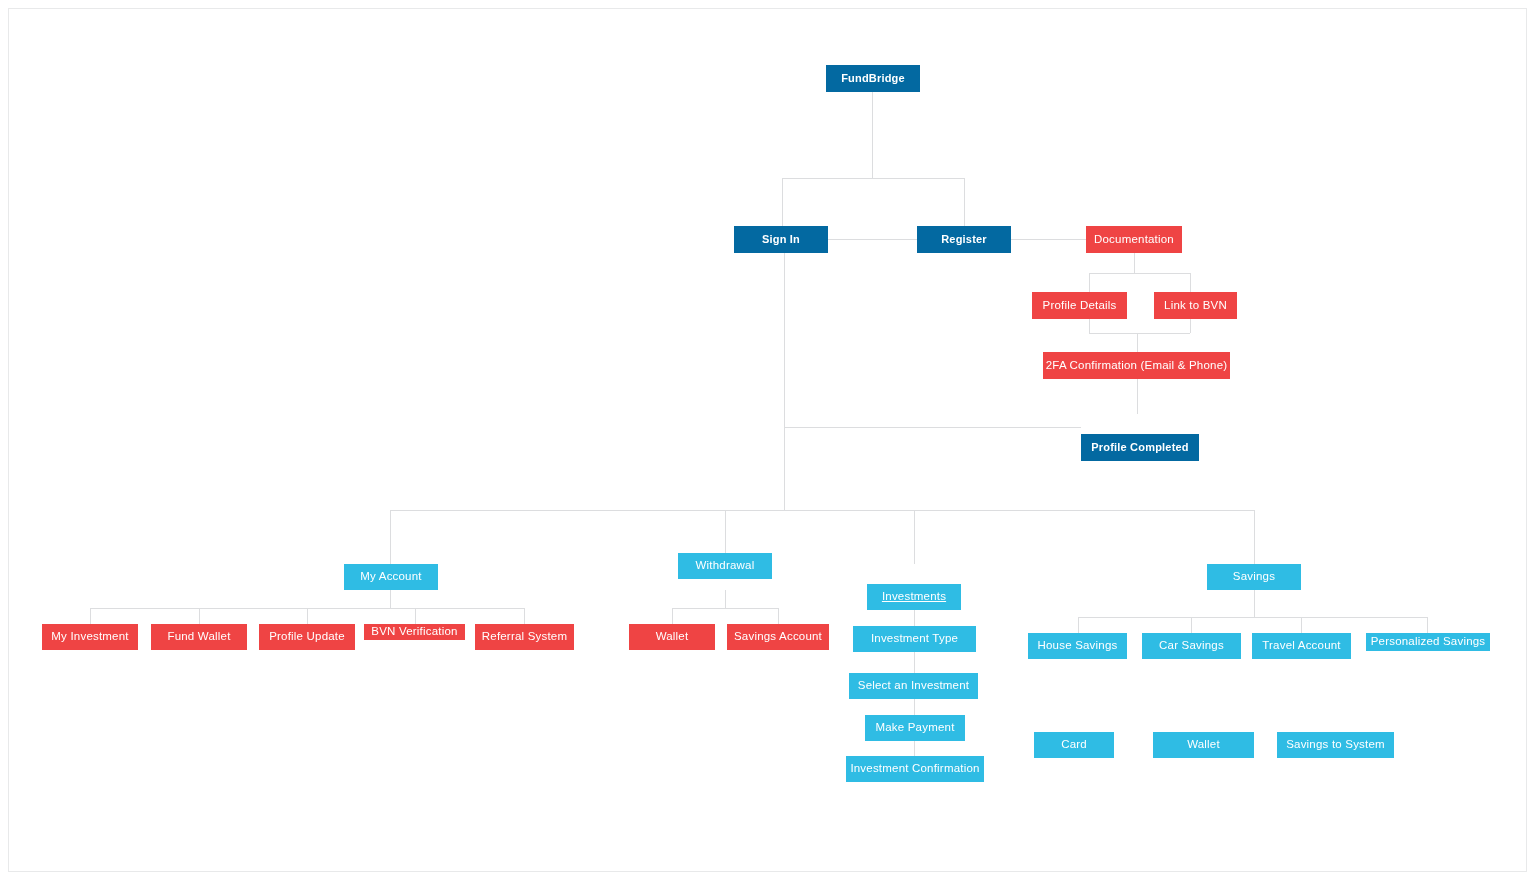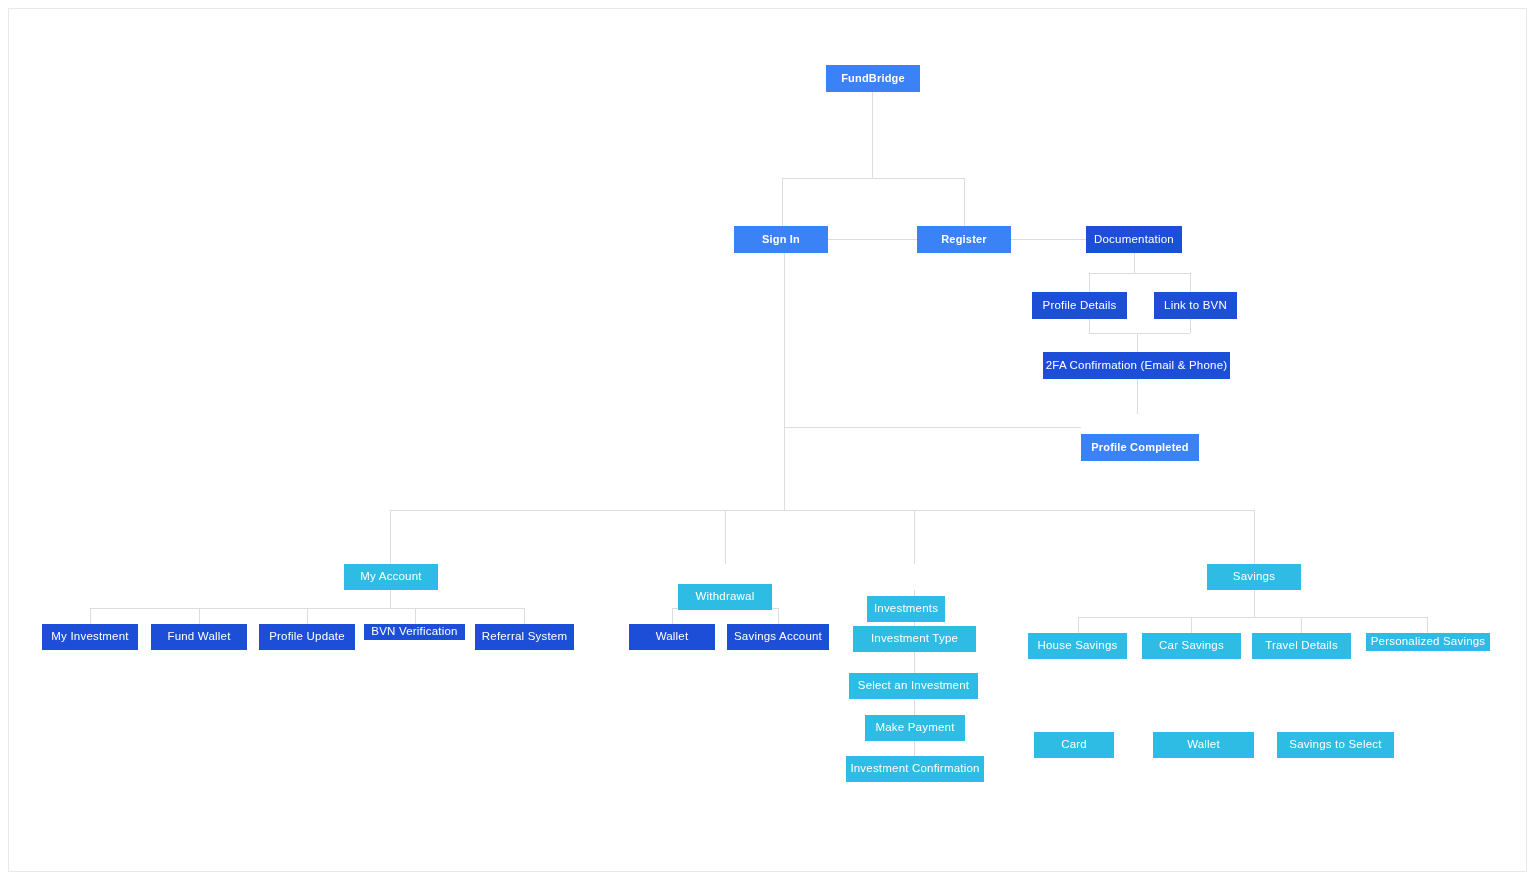--- a/index.html
+++ b/index.html
@@ -37,30 +37,30 @@
     justify-content: center;
     color: #ffffff;
     font-size: 11.5px;
     letter-spacing: 0.2px;
     line-height: 1;
     white-space: nowrap;
     z-index: 3;
     user-select: none;
   }
   .node.green {
-    background: #3b82f6;
+    background: #0369a1;
     font-weight: bold;
     font-size: 11px;
   }
   .node.cyan {
     background: #2fbce4;
     font-weight: normal;
   }
   .node.gray {
-    background: #1d4ed8;
+    background: #ef4444;
     font-weight: normal;
   }
   .conn {
     position: absolute;
     background: #dcdddf;
     z-index: 1;
   }
   .conn.h { height: 1px; }
   .conn.v { width: 1px; }
 </style>
@@ -148,44 +148,44 @@
   <div class="node gray" style="left:42px; top:624px; width:96px; height:26px;">My Investment</div>
 
   <div class="node gray" style="left:151px; top:624px; width:96px; height:26px;">Fund Wallet</div>
 
   <div class="node gray" style="left:259px; top:624px; width:96px; height:26px;">Profile Update</div>
 
   <div class="node gray" style="left:364px; top:624px; width:101px; height:16px;">BVN Verification</div>
 
   <div class="node gray" style="left:475px; top:624px; width:99px; height:26px;">Referral System</div>
 
-  <div class="node cyan" style="left:678px; top:584px; width:94px; height:26px;">Withdrawal</div>
+  <div class="node cyan" style="left:678px; top:553px; width:94px; height:26px;">Withdrawal</div>
 
   <div class="node gray" style="left:629px; top:624px; width:86px; height:26px;">Wallet</div>
 
   <div class="node gray" style="left:727px; top:624px; width:102px; height:26px;">Savings Account</div>
 
-  <div class="node cyan" style="left:867px; top:596px; width:78px; height:26px;">Investments</div>
+  <div class="node cyan" style="left:867px; top:584px; width:94px; height:26px;text-decoration:underline;">Investments</div>
 
   <div class="node cyan" style="left:853px; top:626px; width:123px; height:26px;">Investment Type</div>
 
   <div class="node cyan" style="left:849px; top:673px; width:129px; height:26px;">Select an Investment</div>
 
   <div class="node cyan" style="left:865px; top:715px; width:100px; height:26px;">Make Payment</div>
 
   <div class="node cyan" style="left:846px; top:756px; width:138px; height:26px;">Investment Confirmation</div>
 
   <div class="node cyan" style="left:1207px; top:564px; width:94px; height:26px;">Savings</div>
 
   <div class="node cyan" style="left:1028px; top:633px; width:99px; height:26px;">House Savings</div>
 
   <div class="node cyan" style="left:1142px; top:633px; width:99px; height:26px;">Car Savings</div>
 
-  <div class="node cyan" style="left:1252px; top:633px; width:99px; height:26px;">Travel Details</div>
+  <div class="node cyan" style="left:1252px; top:633px; width:99px; height:26px;">Travel Account</div>
 
   <div class="node cyan" style="left:1366px; top:633px; width:124px; height:18px;">Personalized Savings</div>
 
   <div class="node cyan" style="left:1034px; top:732px; width:80px; height:26px;">Card</div>
 
   <div class="node cyan" style="left:1153px; top:732px; width:101px; height:26px;">Wallet</div>
 
-  <div class="node cyan" style="left:1277px; top:732px; width:117px; height:26px;">Savings to Select</div>
+  <div class="node cyan" style="left:1277px; top:732px; width:117px; height:26px;">Savings to System</div>
 </div>
 
 </body></html>

